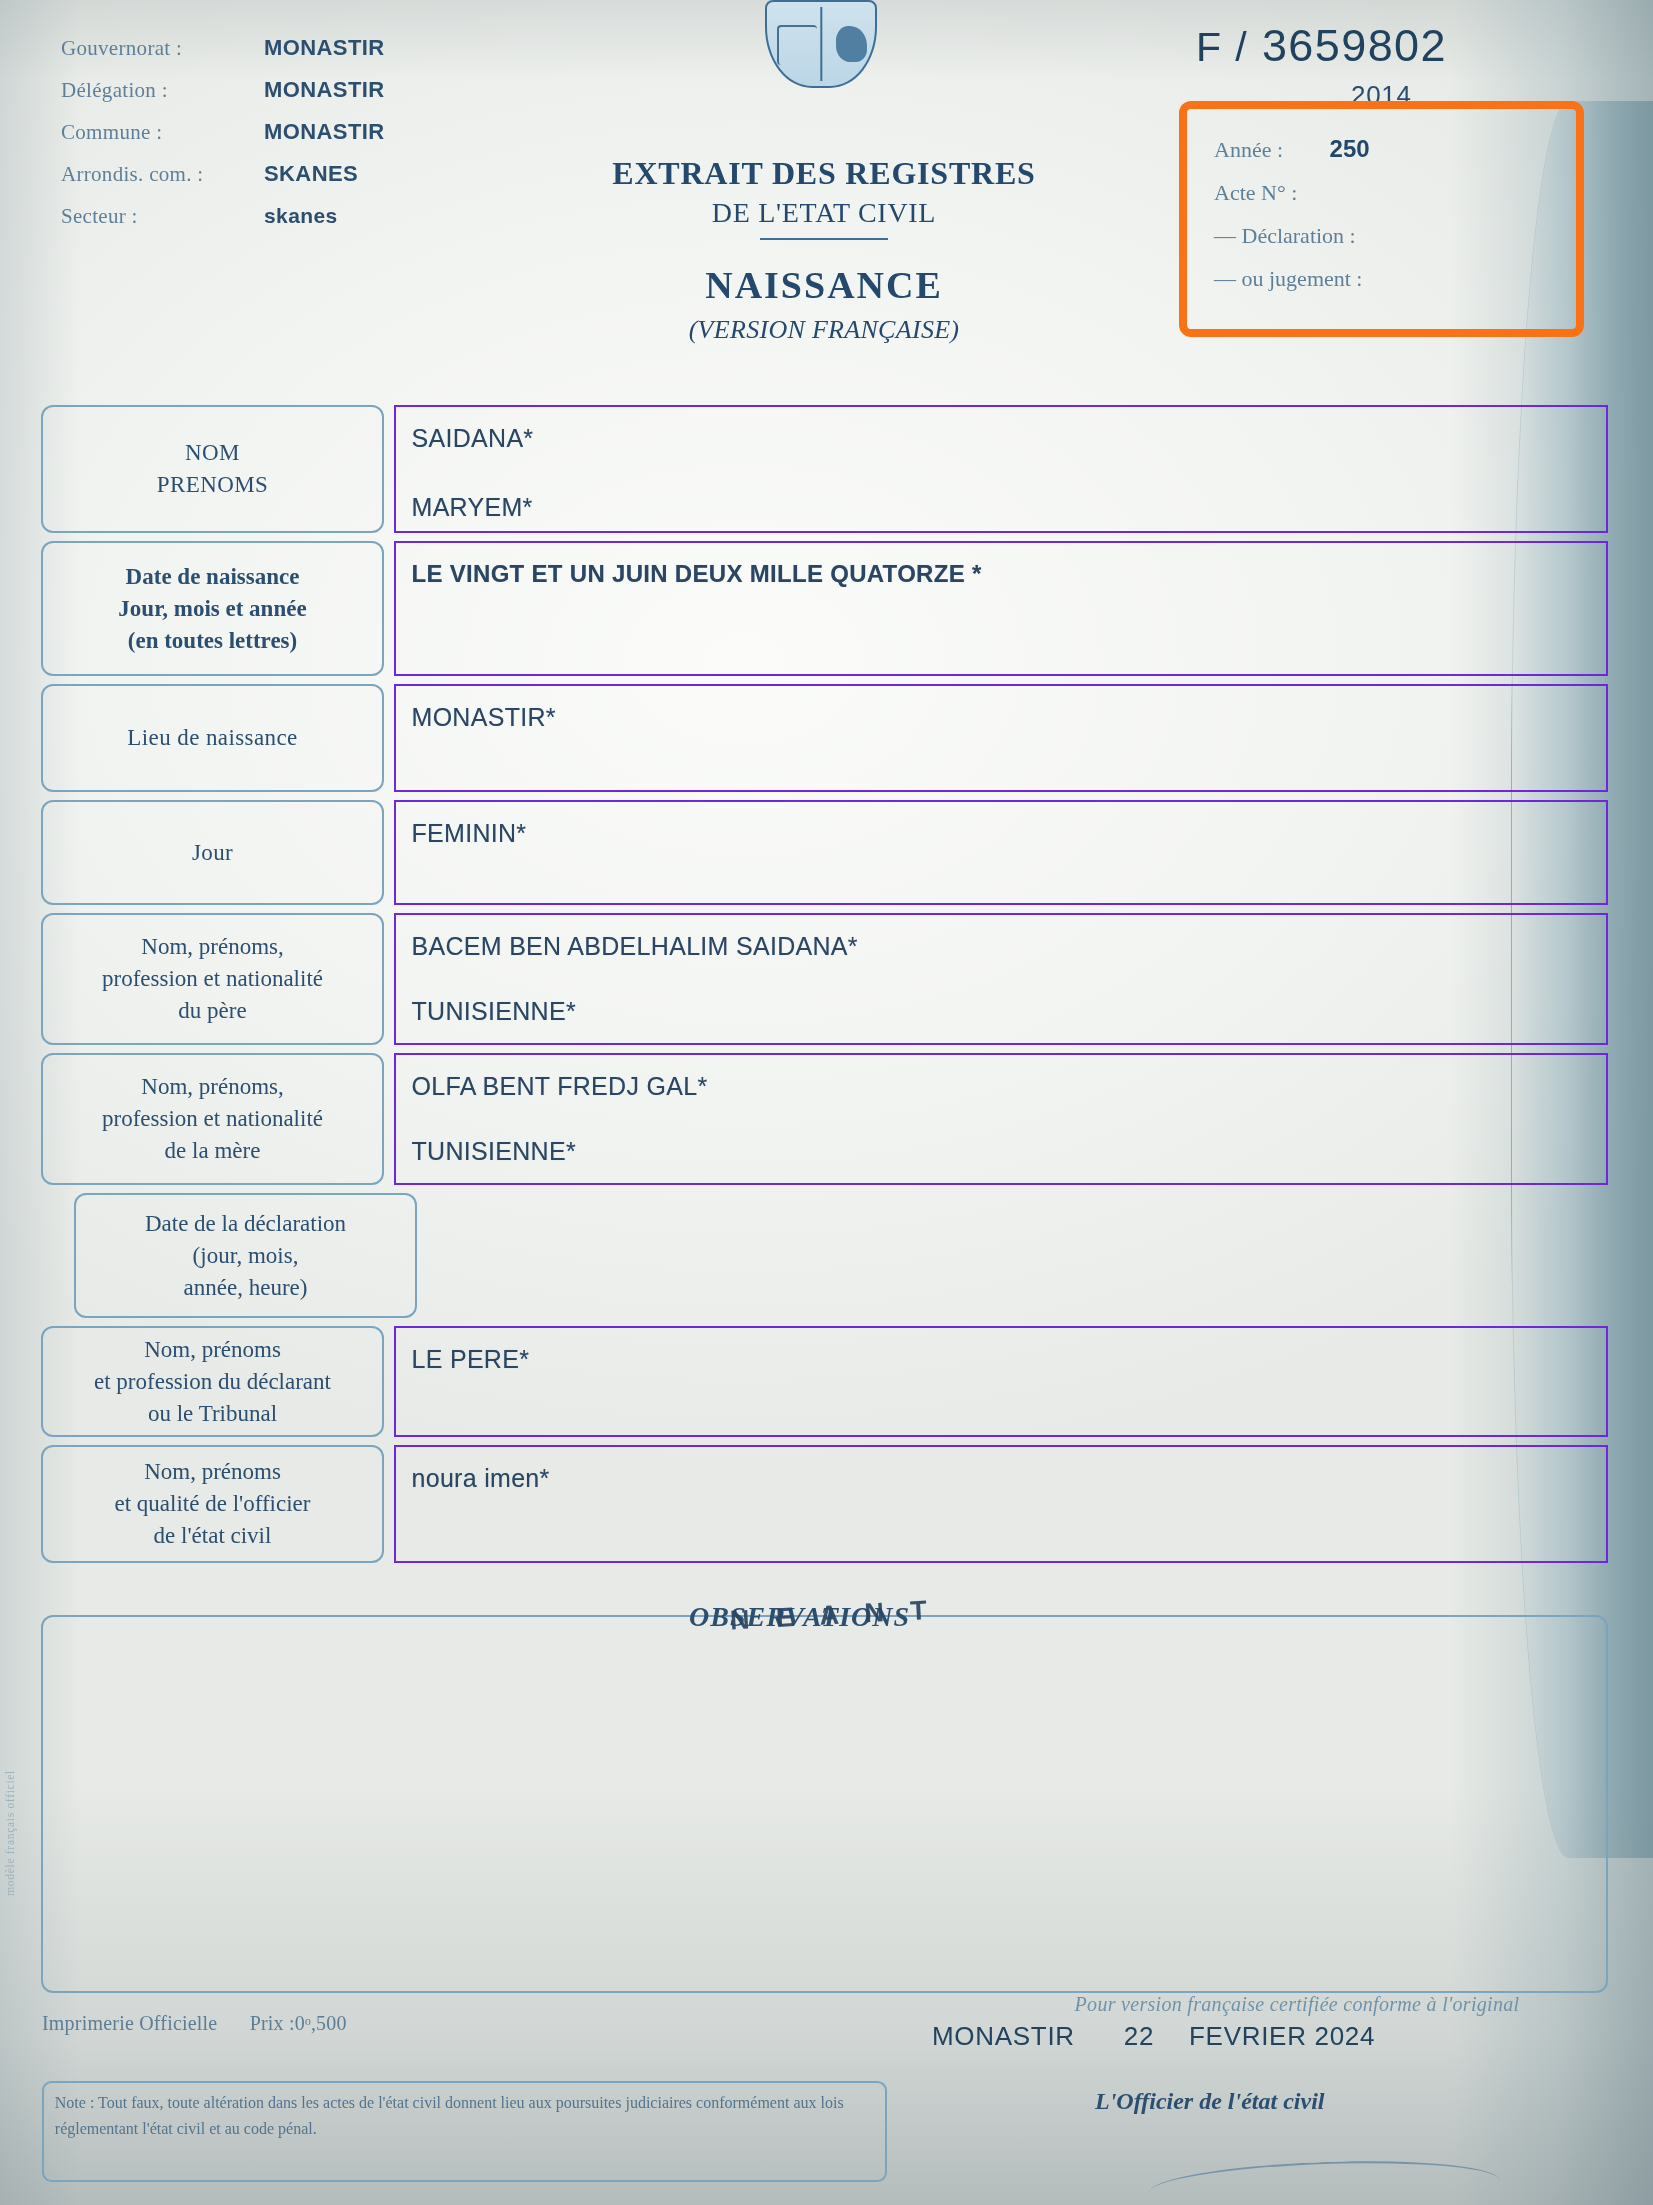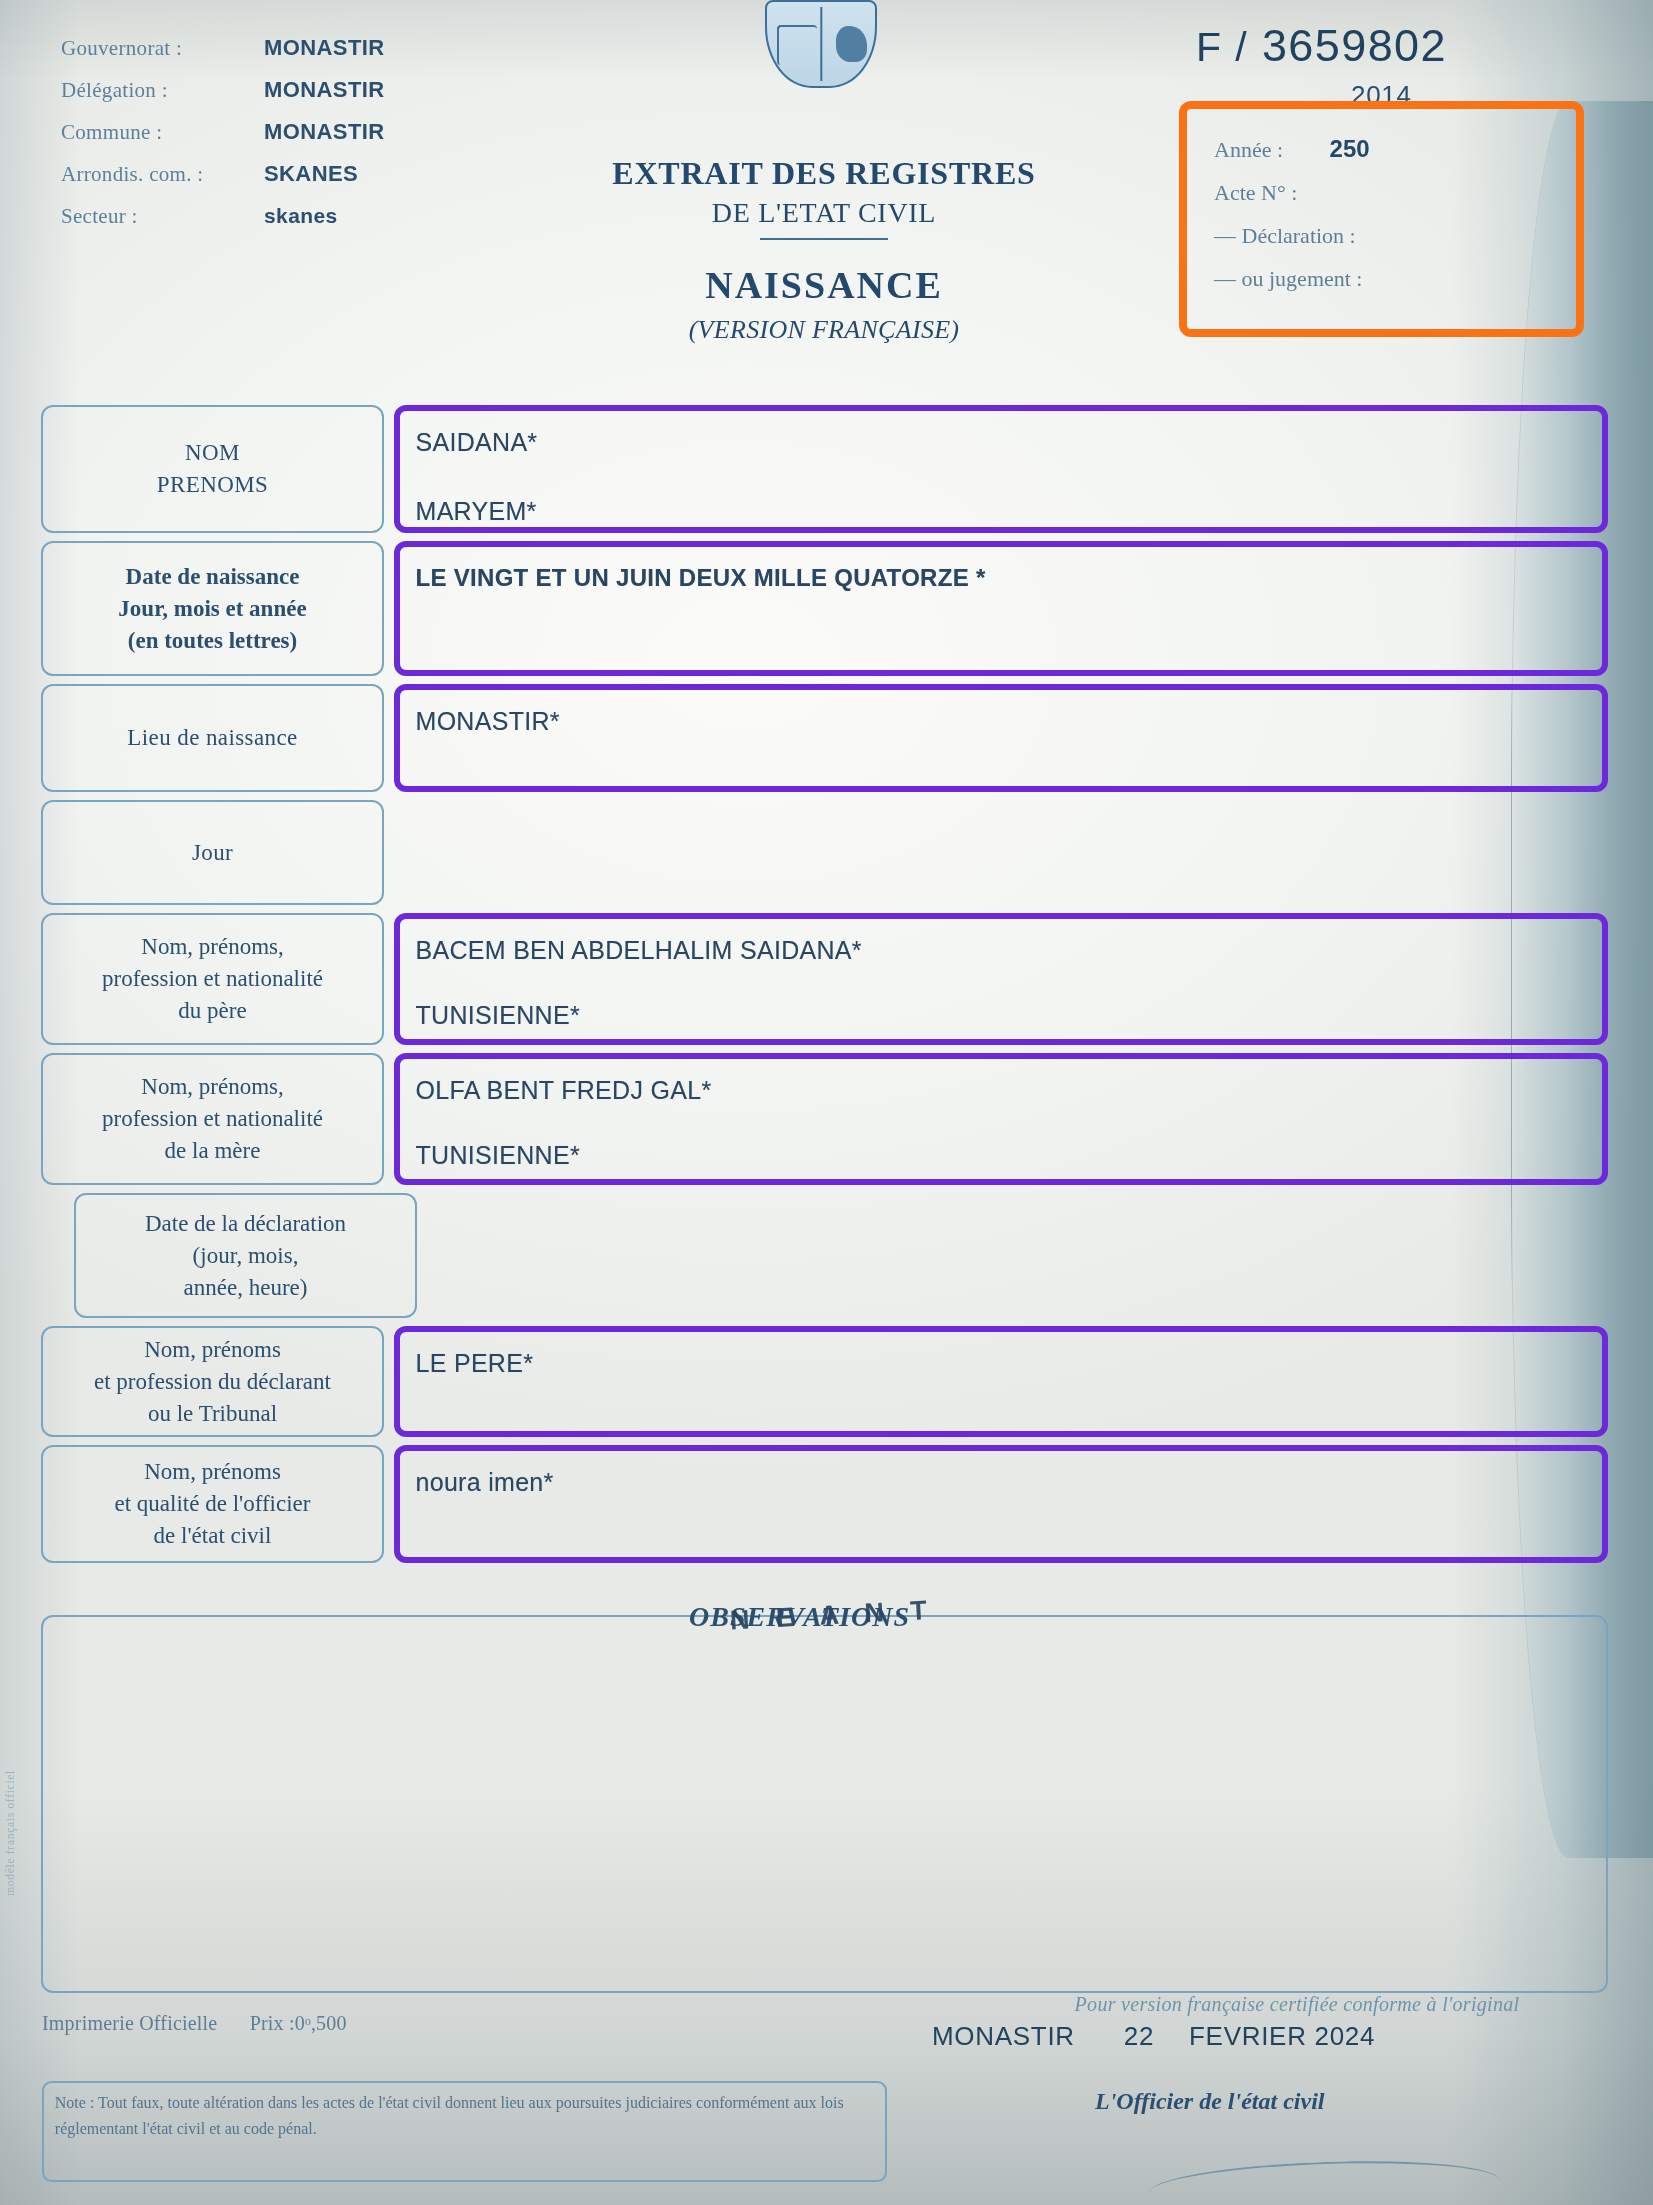--- a/index.html
+++ b/index.html
@@ -209,22 +209,22 @@
     justify-content: center;
     text-align: center;
     color: #2b4f70;
     font-size: 23px;
     line-height: 32px;
     padding: 5.4px 6.8px;
   }
   .tlabel.bold { font-weight: 400; letter-spacing: 0.4px; }
   .tvalue {
     flex: 1;
-    border: 6px solid #6d28d9;
-    border-radius: 12px;
+    border: 2px solid #6d28d9;
+    border-radius: 0;
     margin-left: 9.5px;
     box-sizing: border-box;
     padding: 9.5px 16px;
     position: relative;
   }
   .typed {
     font-family: "Liberation Sans", sans-serif;
     font-size: 25px;
     letter-spacing: 0.3px;
     color: #2a4663;
@@ -443,20 +443,23 @@
       </div>
       <div class="tvalue">
         <div class="typed">MONASTIR*</div>
       </div>
     </div>
 
     <div class="trow h-sex">
       <div class="tlabel bold">
         <div>Jour</div>
       </div>
+      <div class="tvalue">
+        <div class="typed">FEMININ*</div>
+      </div>
     </div>
 
     <div class="trow h-father">
       <div class="tlabel">
         <div>Nom, prénoms,</div>
         <div>profession et nationalité</div>
         <div>du père</div>
       </div>
       <div class="tvalue">
         <div class="typed">BACEM BEN ABDELHALIM SAIDANA*</div>

